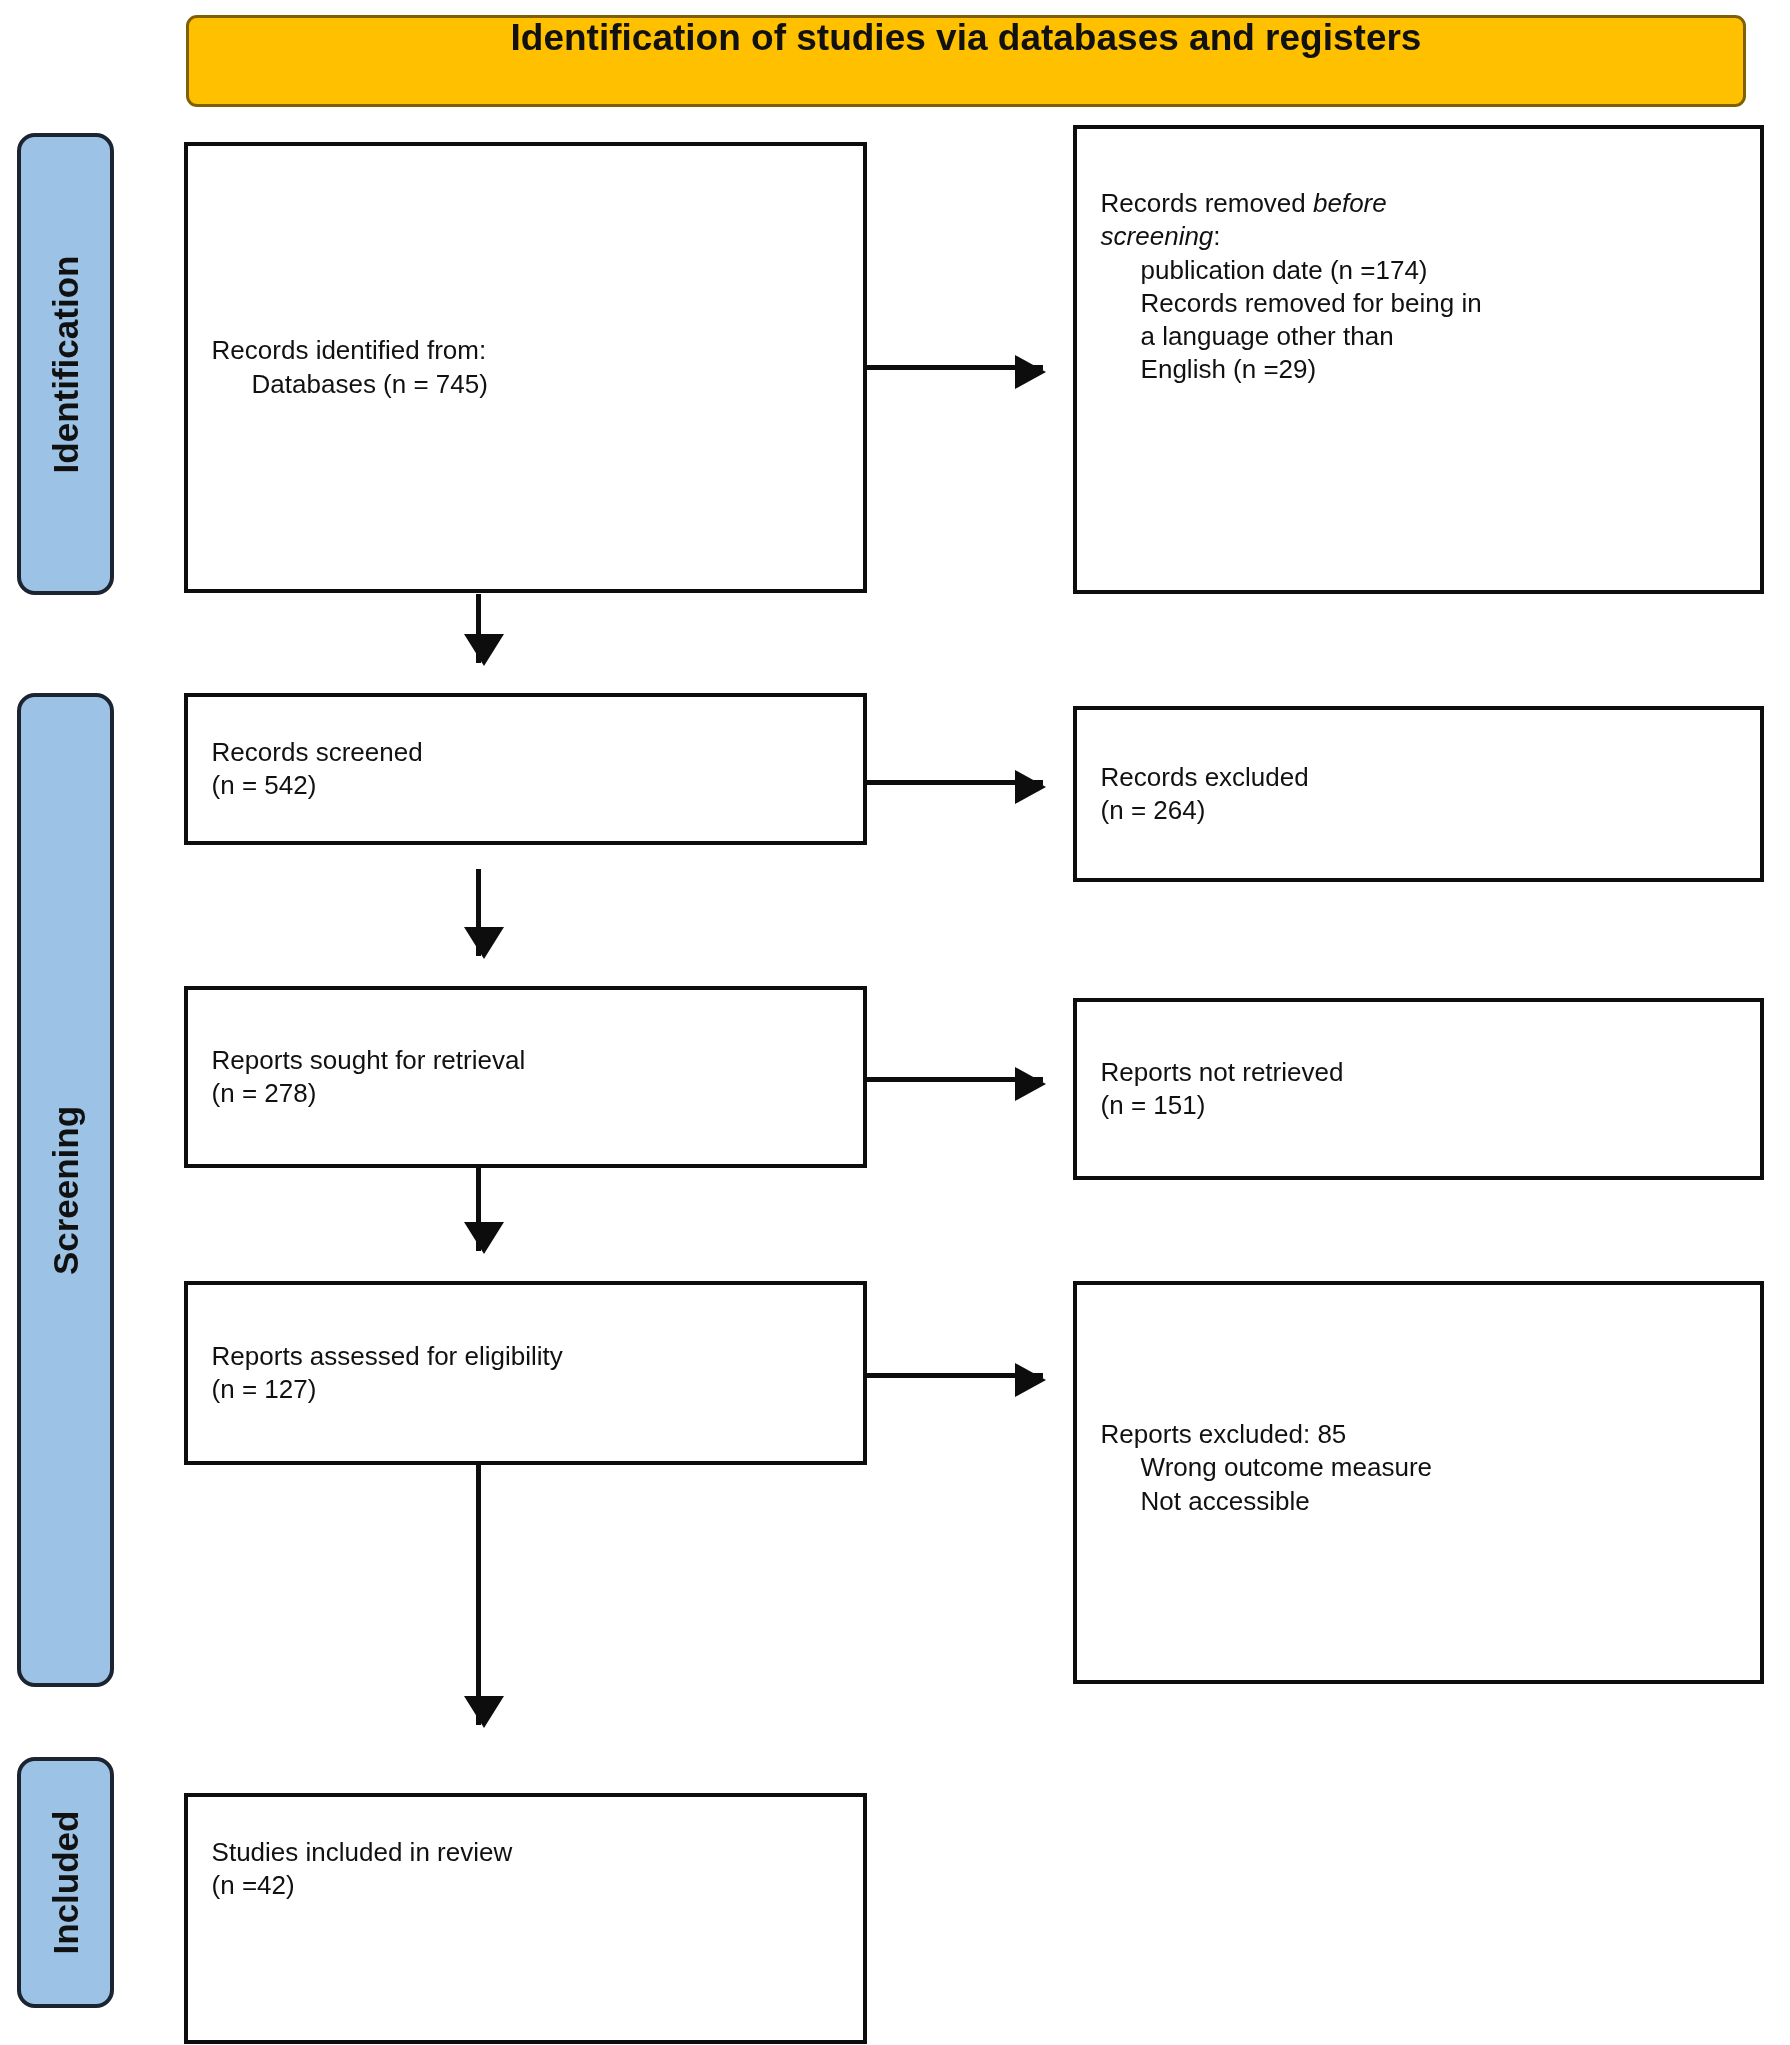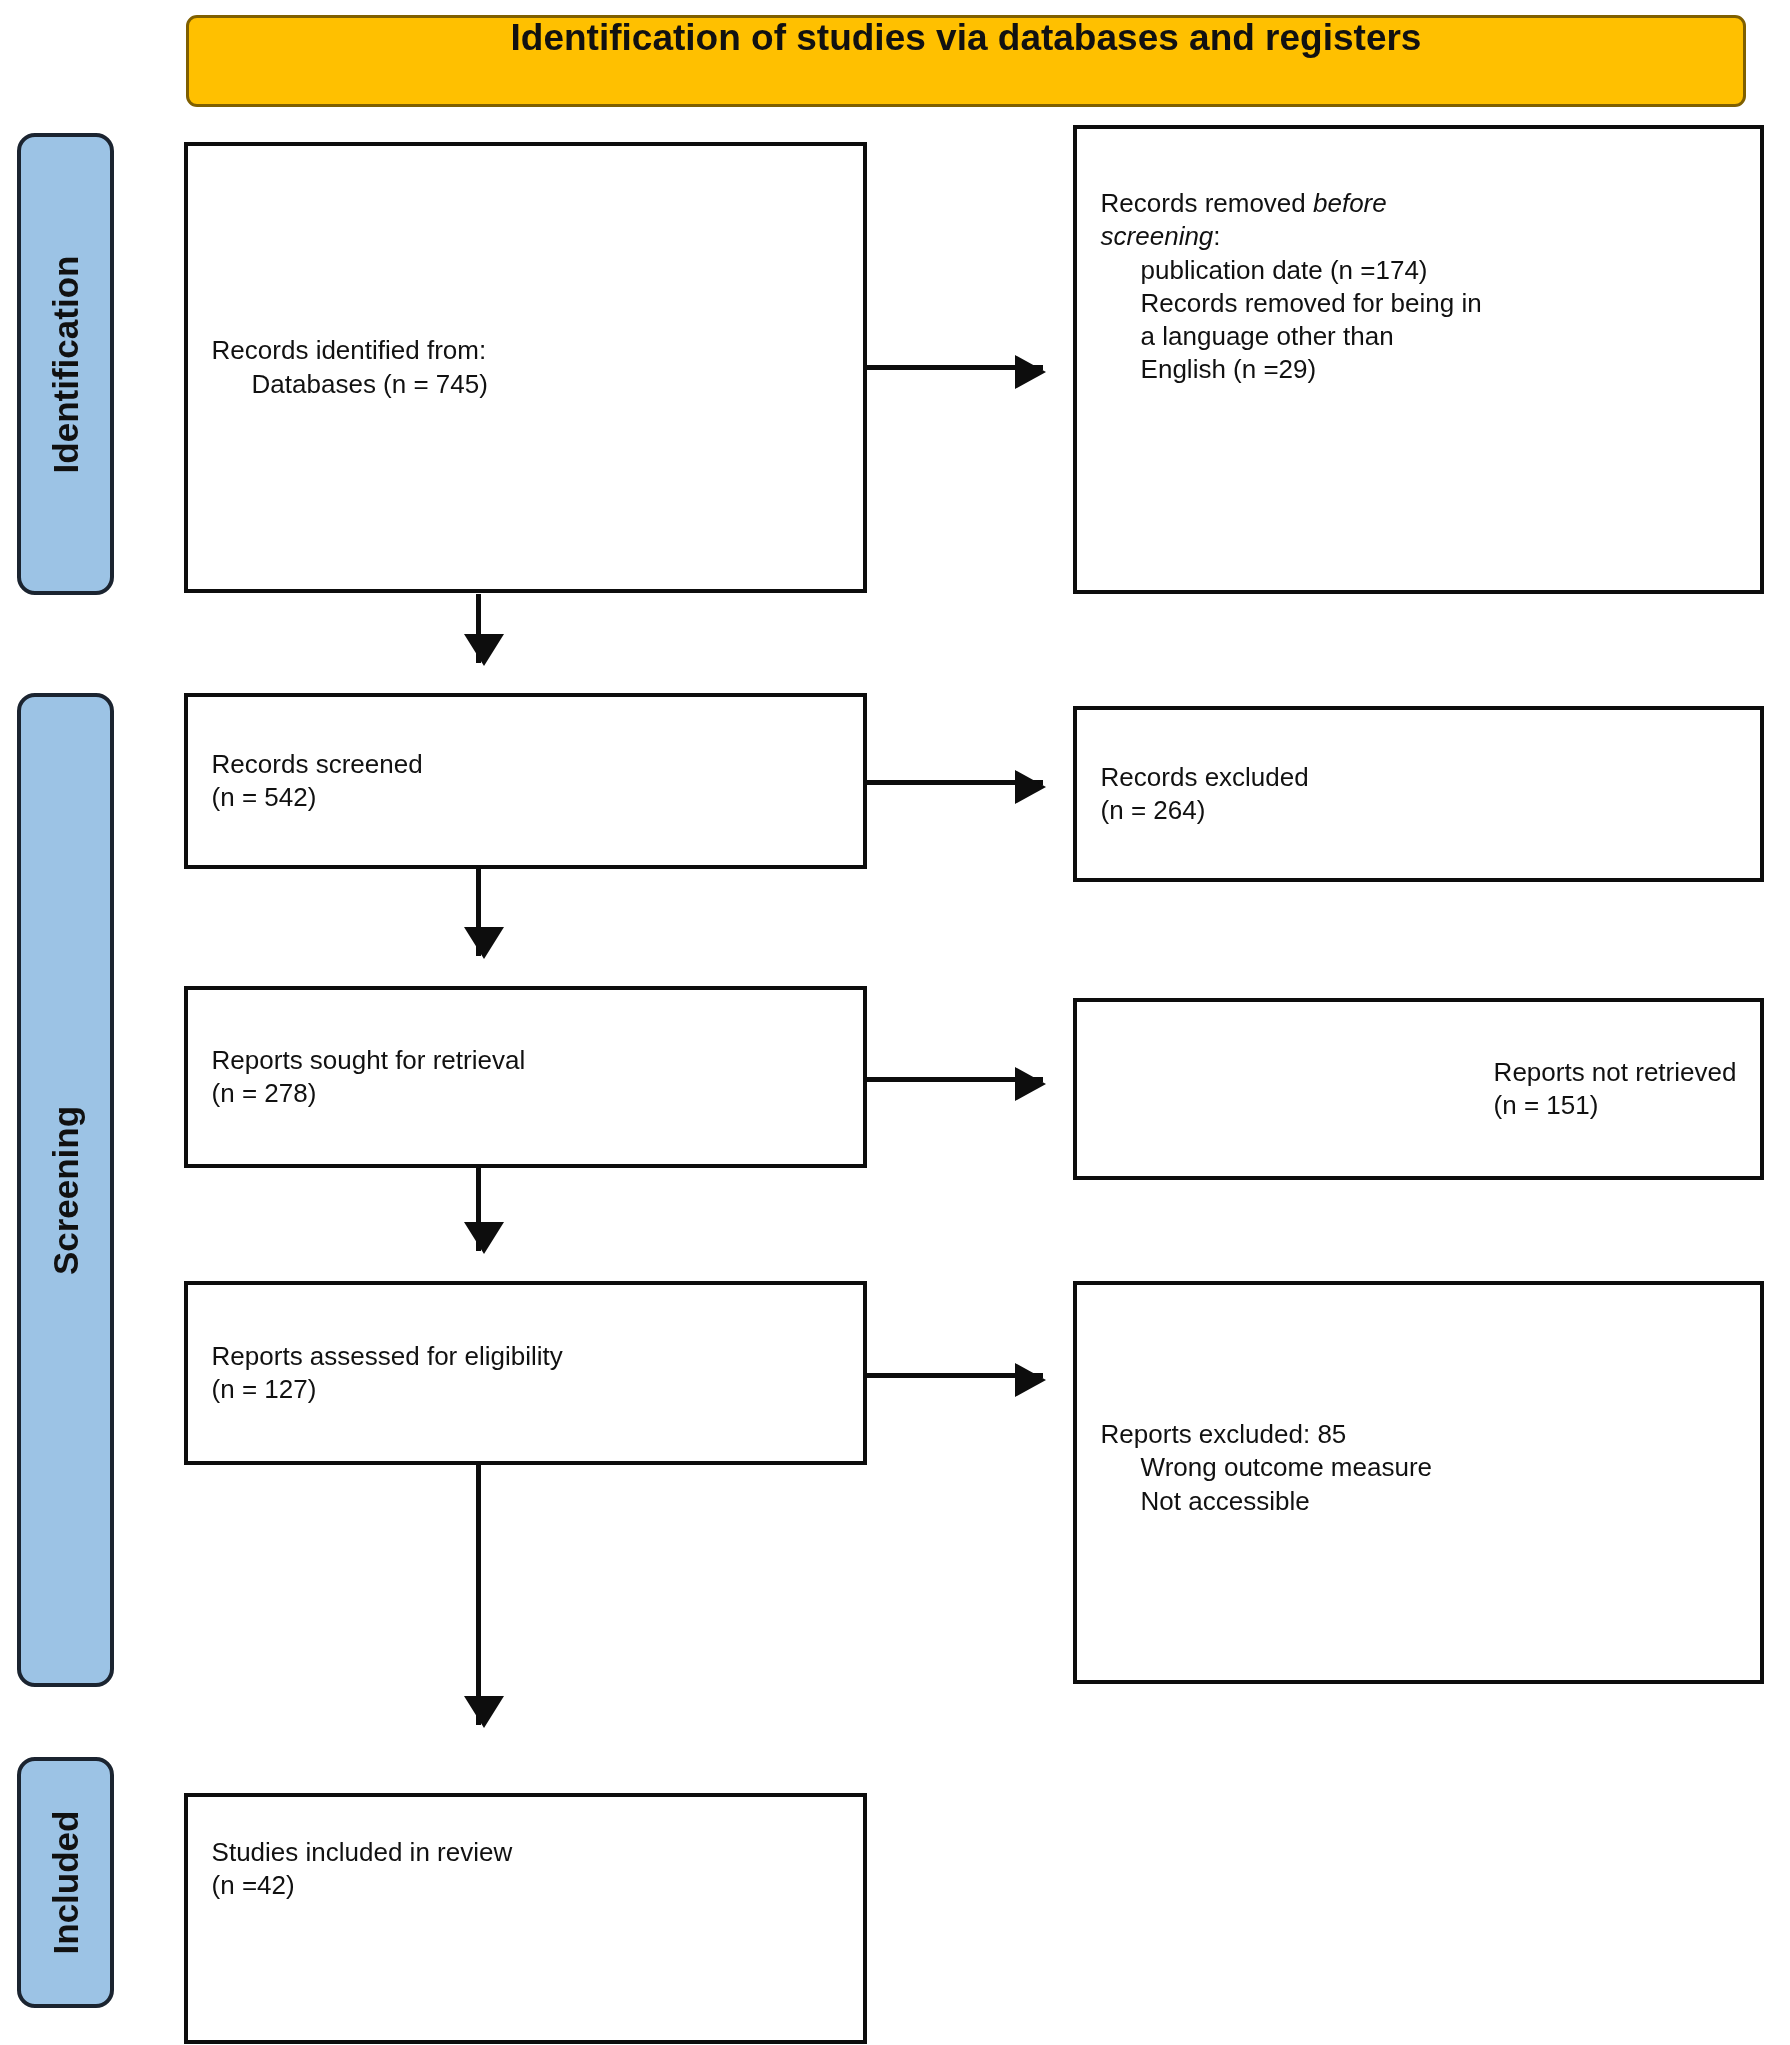--- a/index.html
+++ b/index.html
@@ -168,21 +168,21 @@
       <div class="line"><span class="ital">screening</span><span>:</span></div>
       <div class="line indent">publication date (n =174)</div>
       <div class="line indent">Records removed for being in</div>
       <div class="line indent">a language other than</div>
       <div class="line indent">English (n =29)</div>
     </div>
   </div>
 
   <div class="v-arrow" style="left:476px; top:594px; height:69px;"></div>
 
-  <div class="box" style="left:184px; top:693px; width:683px; height:176px;">
+  <div class="box" style="left:184px; top:693px; width:683px; height:152px;">
     <div class="box-inner">
       <div class="line">Records screened</div>
       <div class="line">(n = 542)</div>
     </div>
   </div>
 
   <div class="h-arrow" style="left:867px; top:780px; width:176px;"></div>
 
   <div class="box" style="left:1073px; top:660px; width:691px; height:176px;margin-top:46px;">
     <div class="box-inner">
@@ -195,21 +195,21 @@
 
   <div class="box" style="left:184px; top:986px; width:683px; height:182px;">
     <div class="box-inner">
       <div class="line">Reports sought for retrieval</div>
       <div class="line">(n = 278)</div>
     </div>
   </div>
 
   <div class="h-arrow" style="left:867px; top:1077px; width:176px;"></div>
 
-  <div class="box" style="left:1073px; top:998px; width:691px; height:182px;align-items:flex-end;">
+  <div class="box" style="left:1073px; top:998px; width:691px; height:182px;">
     <div class="box-inner">
       <div class="line">Reports not retrieved</div>
       <div class="line">(n = 151)</div>
     </div>
   </div>
 
   <div class="v-arrow" style="left:476px; top:1168px; height:83px;"></div>
 
   <div class="box" style="left:184px; top:1281px; width:683px; height:184px;">
     <div class="box-inner">

